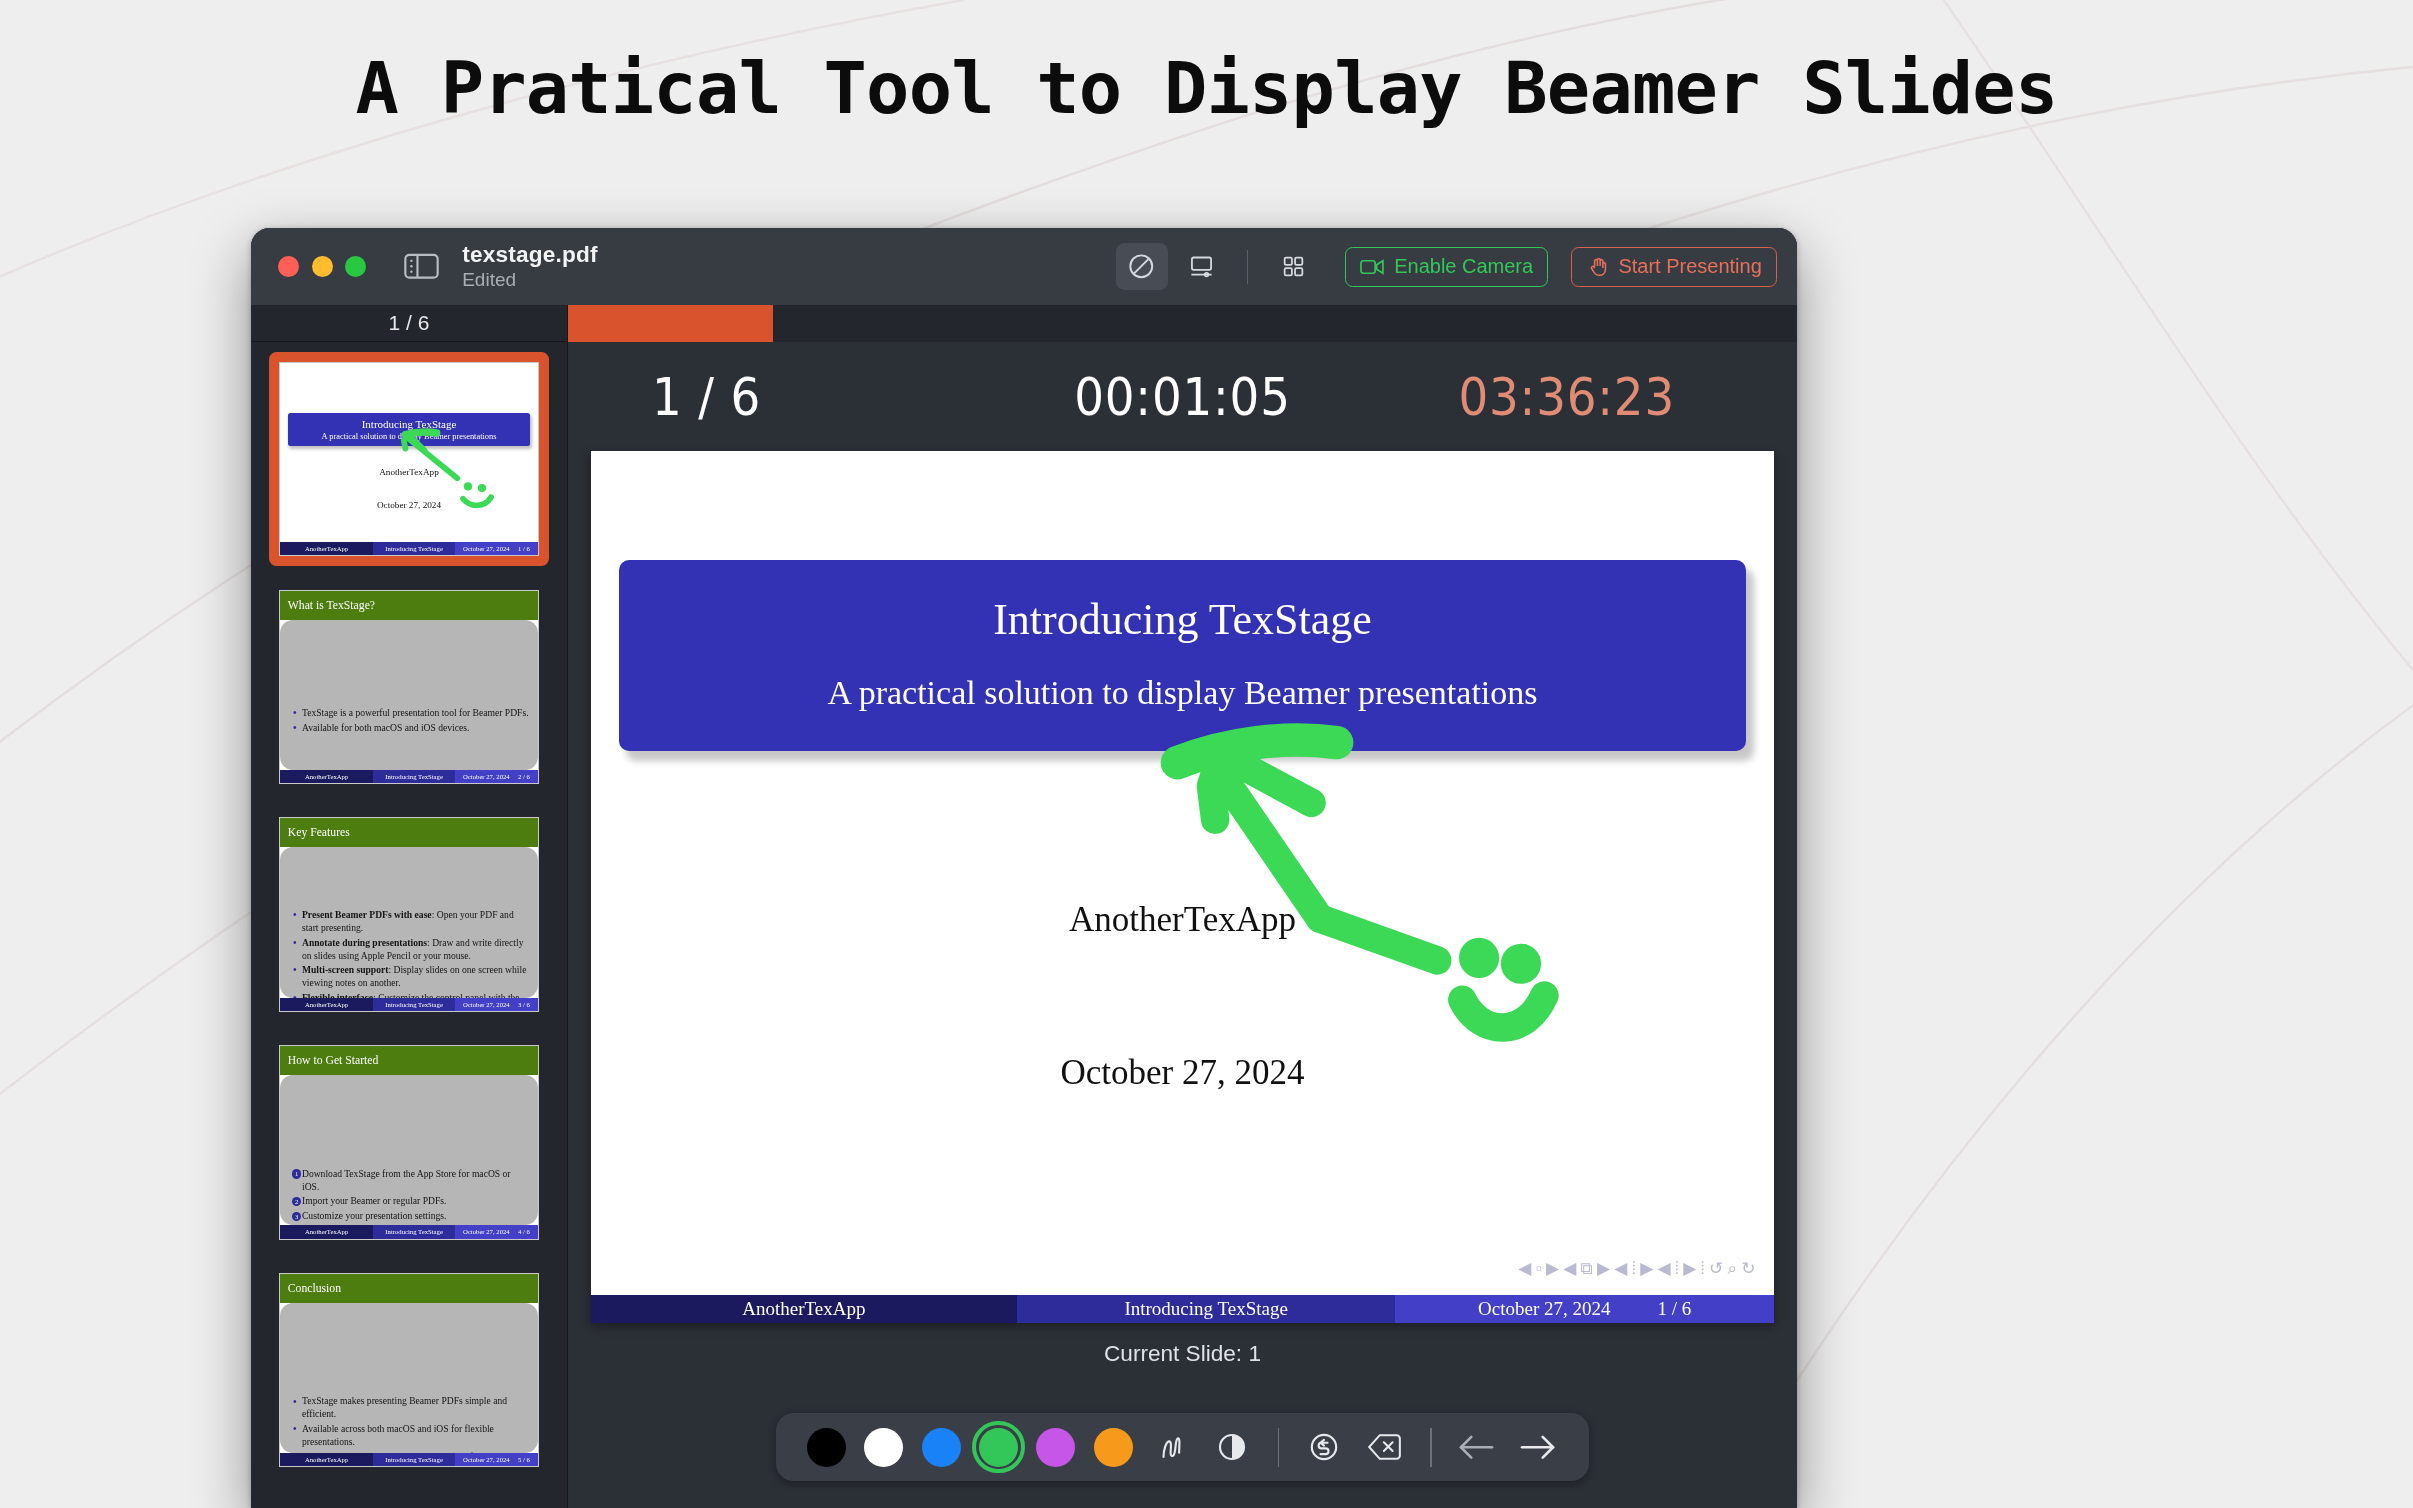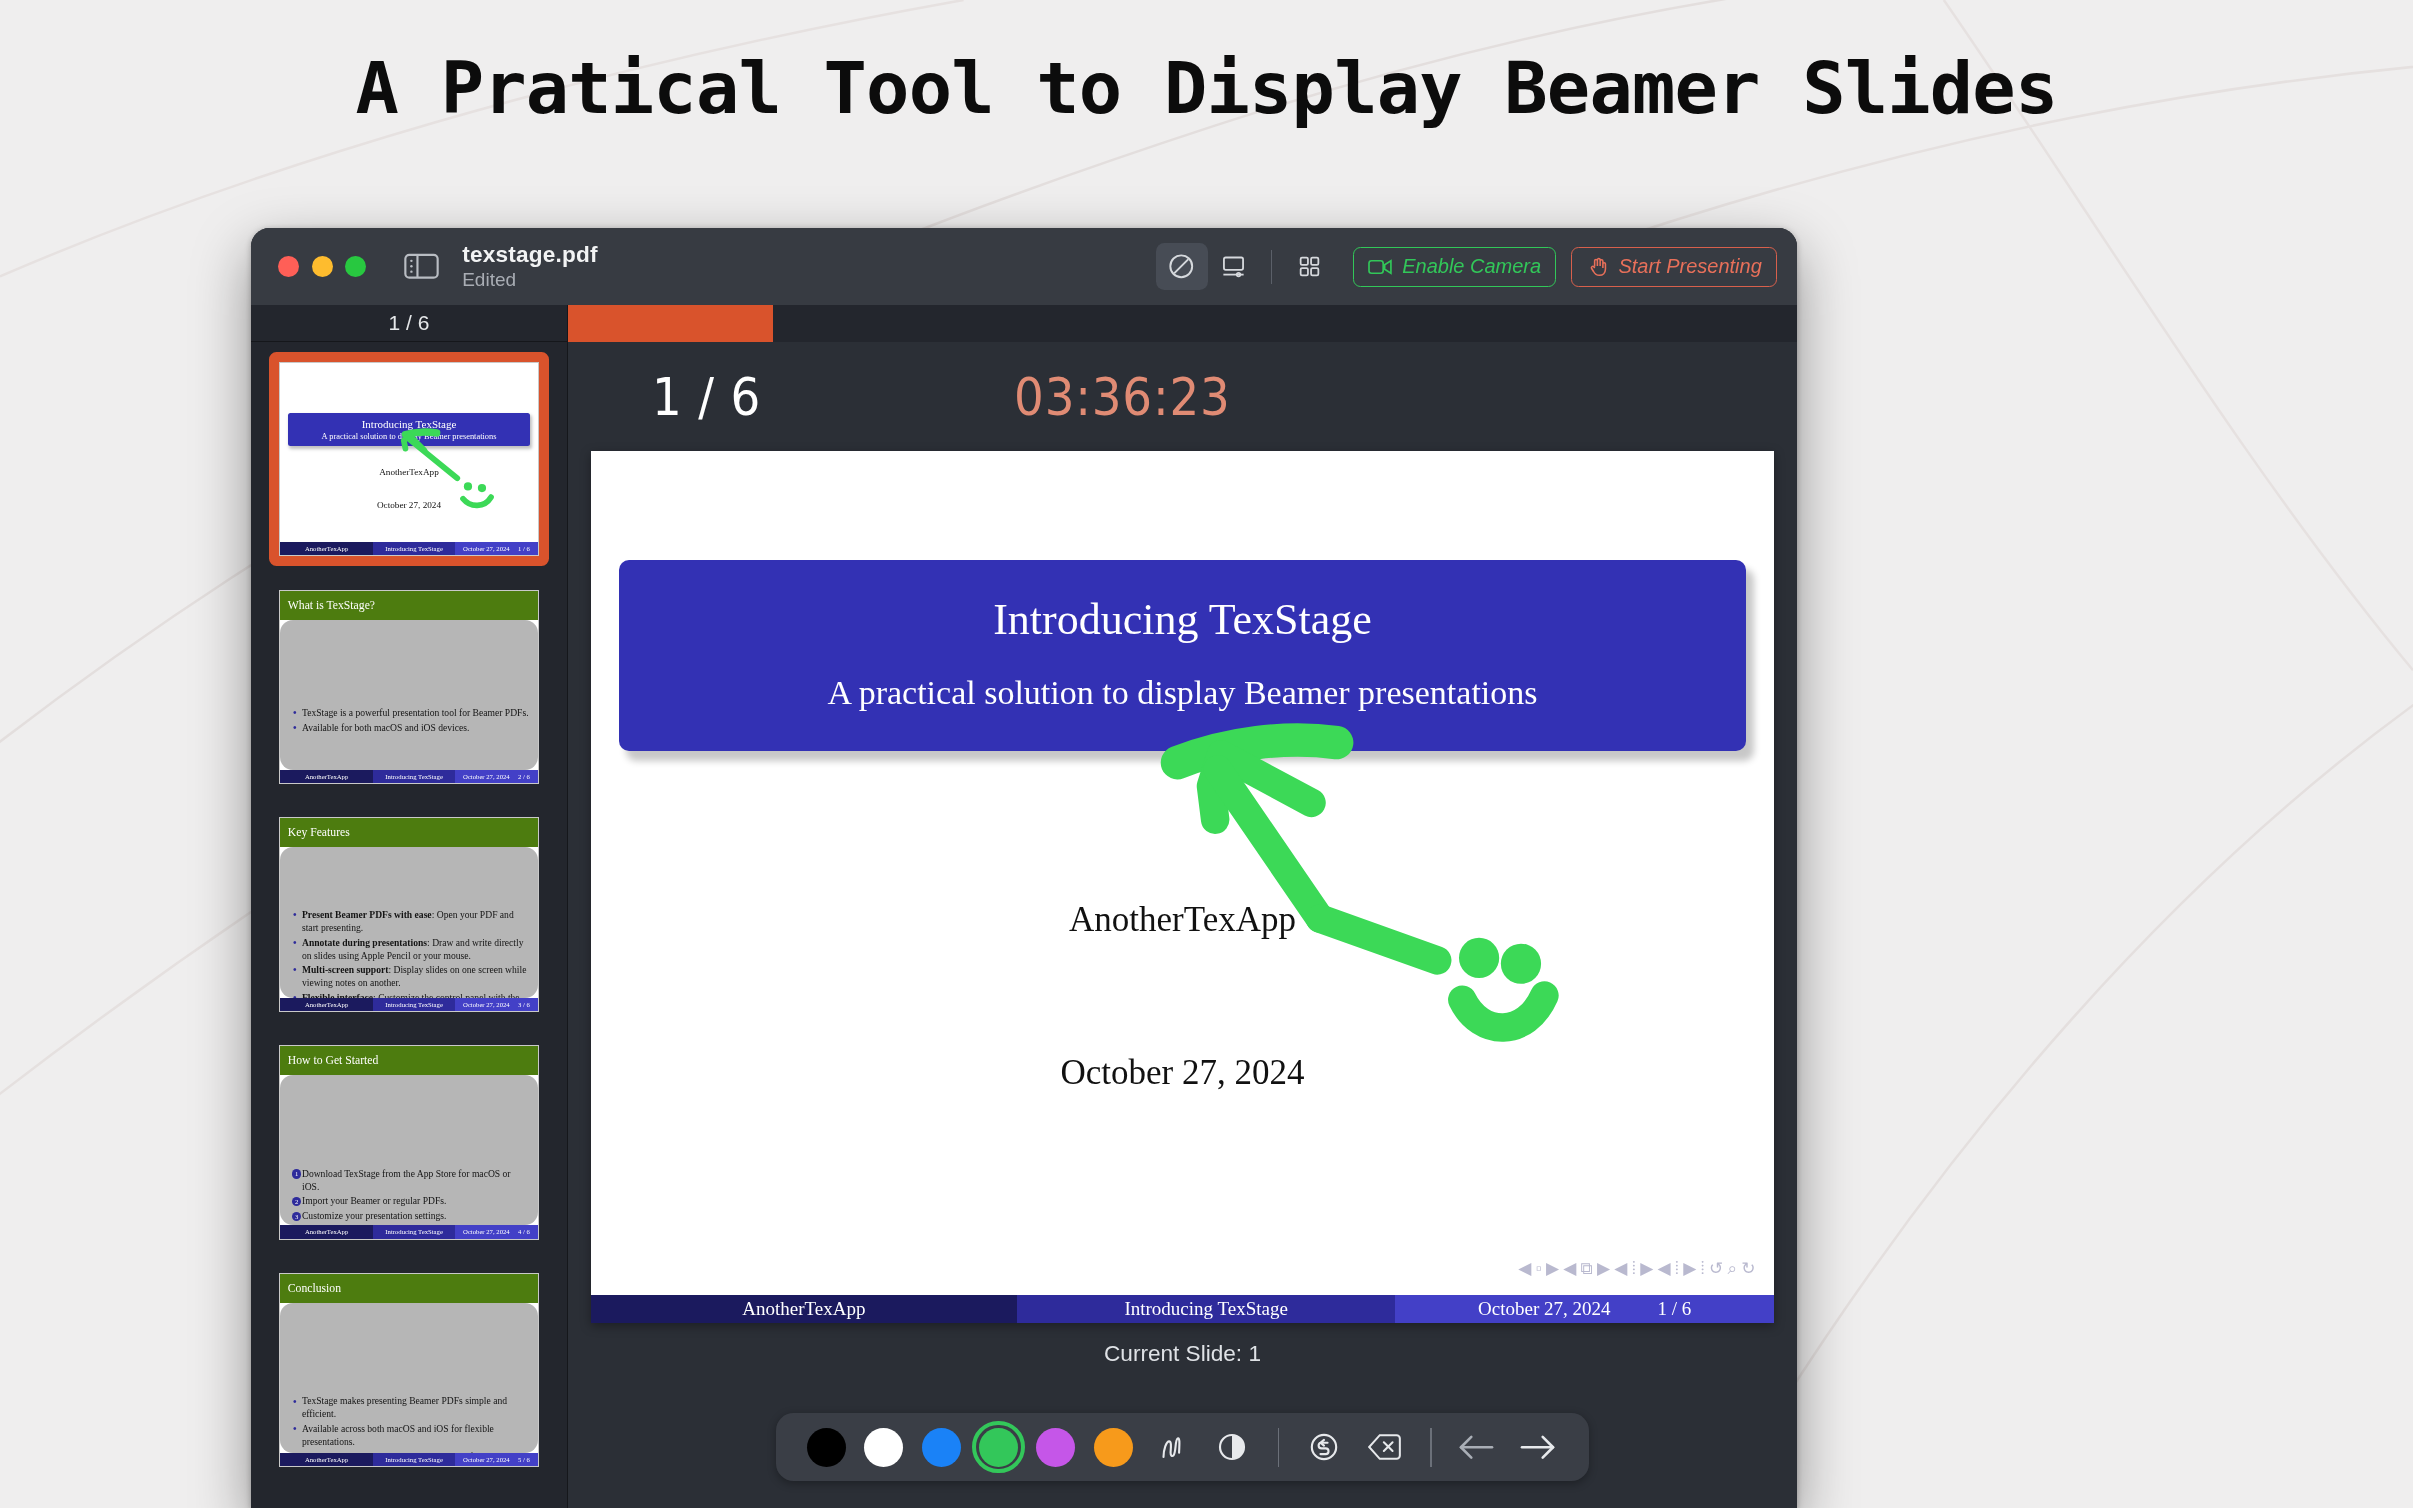--- a/index.html
+++ b/index.html
@@ -64,21 +64,21 @@
     border-radius: 5px;
   }
   #sidebar-toggle svg { width: 35px; height: 28.5px; }
 
   #doc-meta { margin-left: 22px; line-height: 1.12; }
   #doc-title { font-size: 22.6px; font-weight: 700; color: #f2f3f4; letter-spacing: 0.2px; }
   #doc-sub { font-size: 19px; color: #a9adb4; margin-top: 1.7px; }
 
   #titlebar-right {
     margin-left: auto;
-    display: flex; align-items: center; gap: 0; font-style: italic;
+    display: flex; align-items: center; gap: 8px;
   }
   .tb-icon {
     width: 52px; height: 47px;
     display: flex; align-items: center; justify-content: center;
     border-radius: 8.4px;
     color: #d6d9dd;
   }
   .tb-icon.active { background: #474c55; }
   .tb-sep { width: 0.8px; height: 34px; background: #5b6069; margin: 0 11.7px; }
   .tb-btn {
@@ -498,20 +498,21 @@
     </div>
 
     <div id="main">
 
       <div id="progress-track">
         <div id="progress-fill" style="width: 16.7%;"></div>
       </div>
 
       <div id="status-row">
         <div class="st" id="st-page">1 / 6</div>
+        <div class="st" id="st-elapsed">00:01:05</div>
         <div class="st" id="st-clock">03:36:23</div>
       </div>
 
       <div id="stage">
         <div id="slide">
 
           <div id="title-block">
             <div id="slide-title">Introducing TexStage</div>
             <div id="slide-subtitle">A practical solution to display Beamer presentations</div>
           </div>

